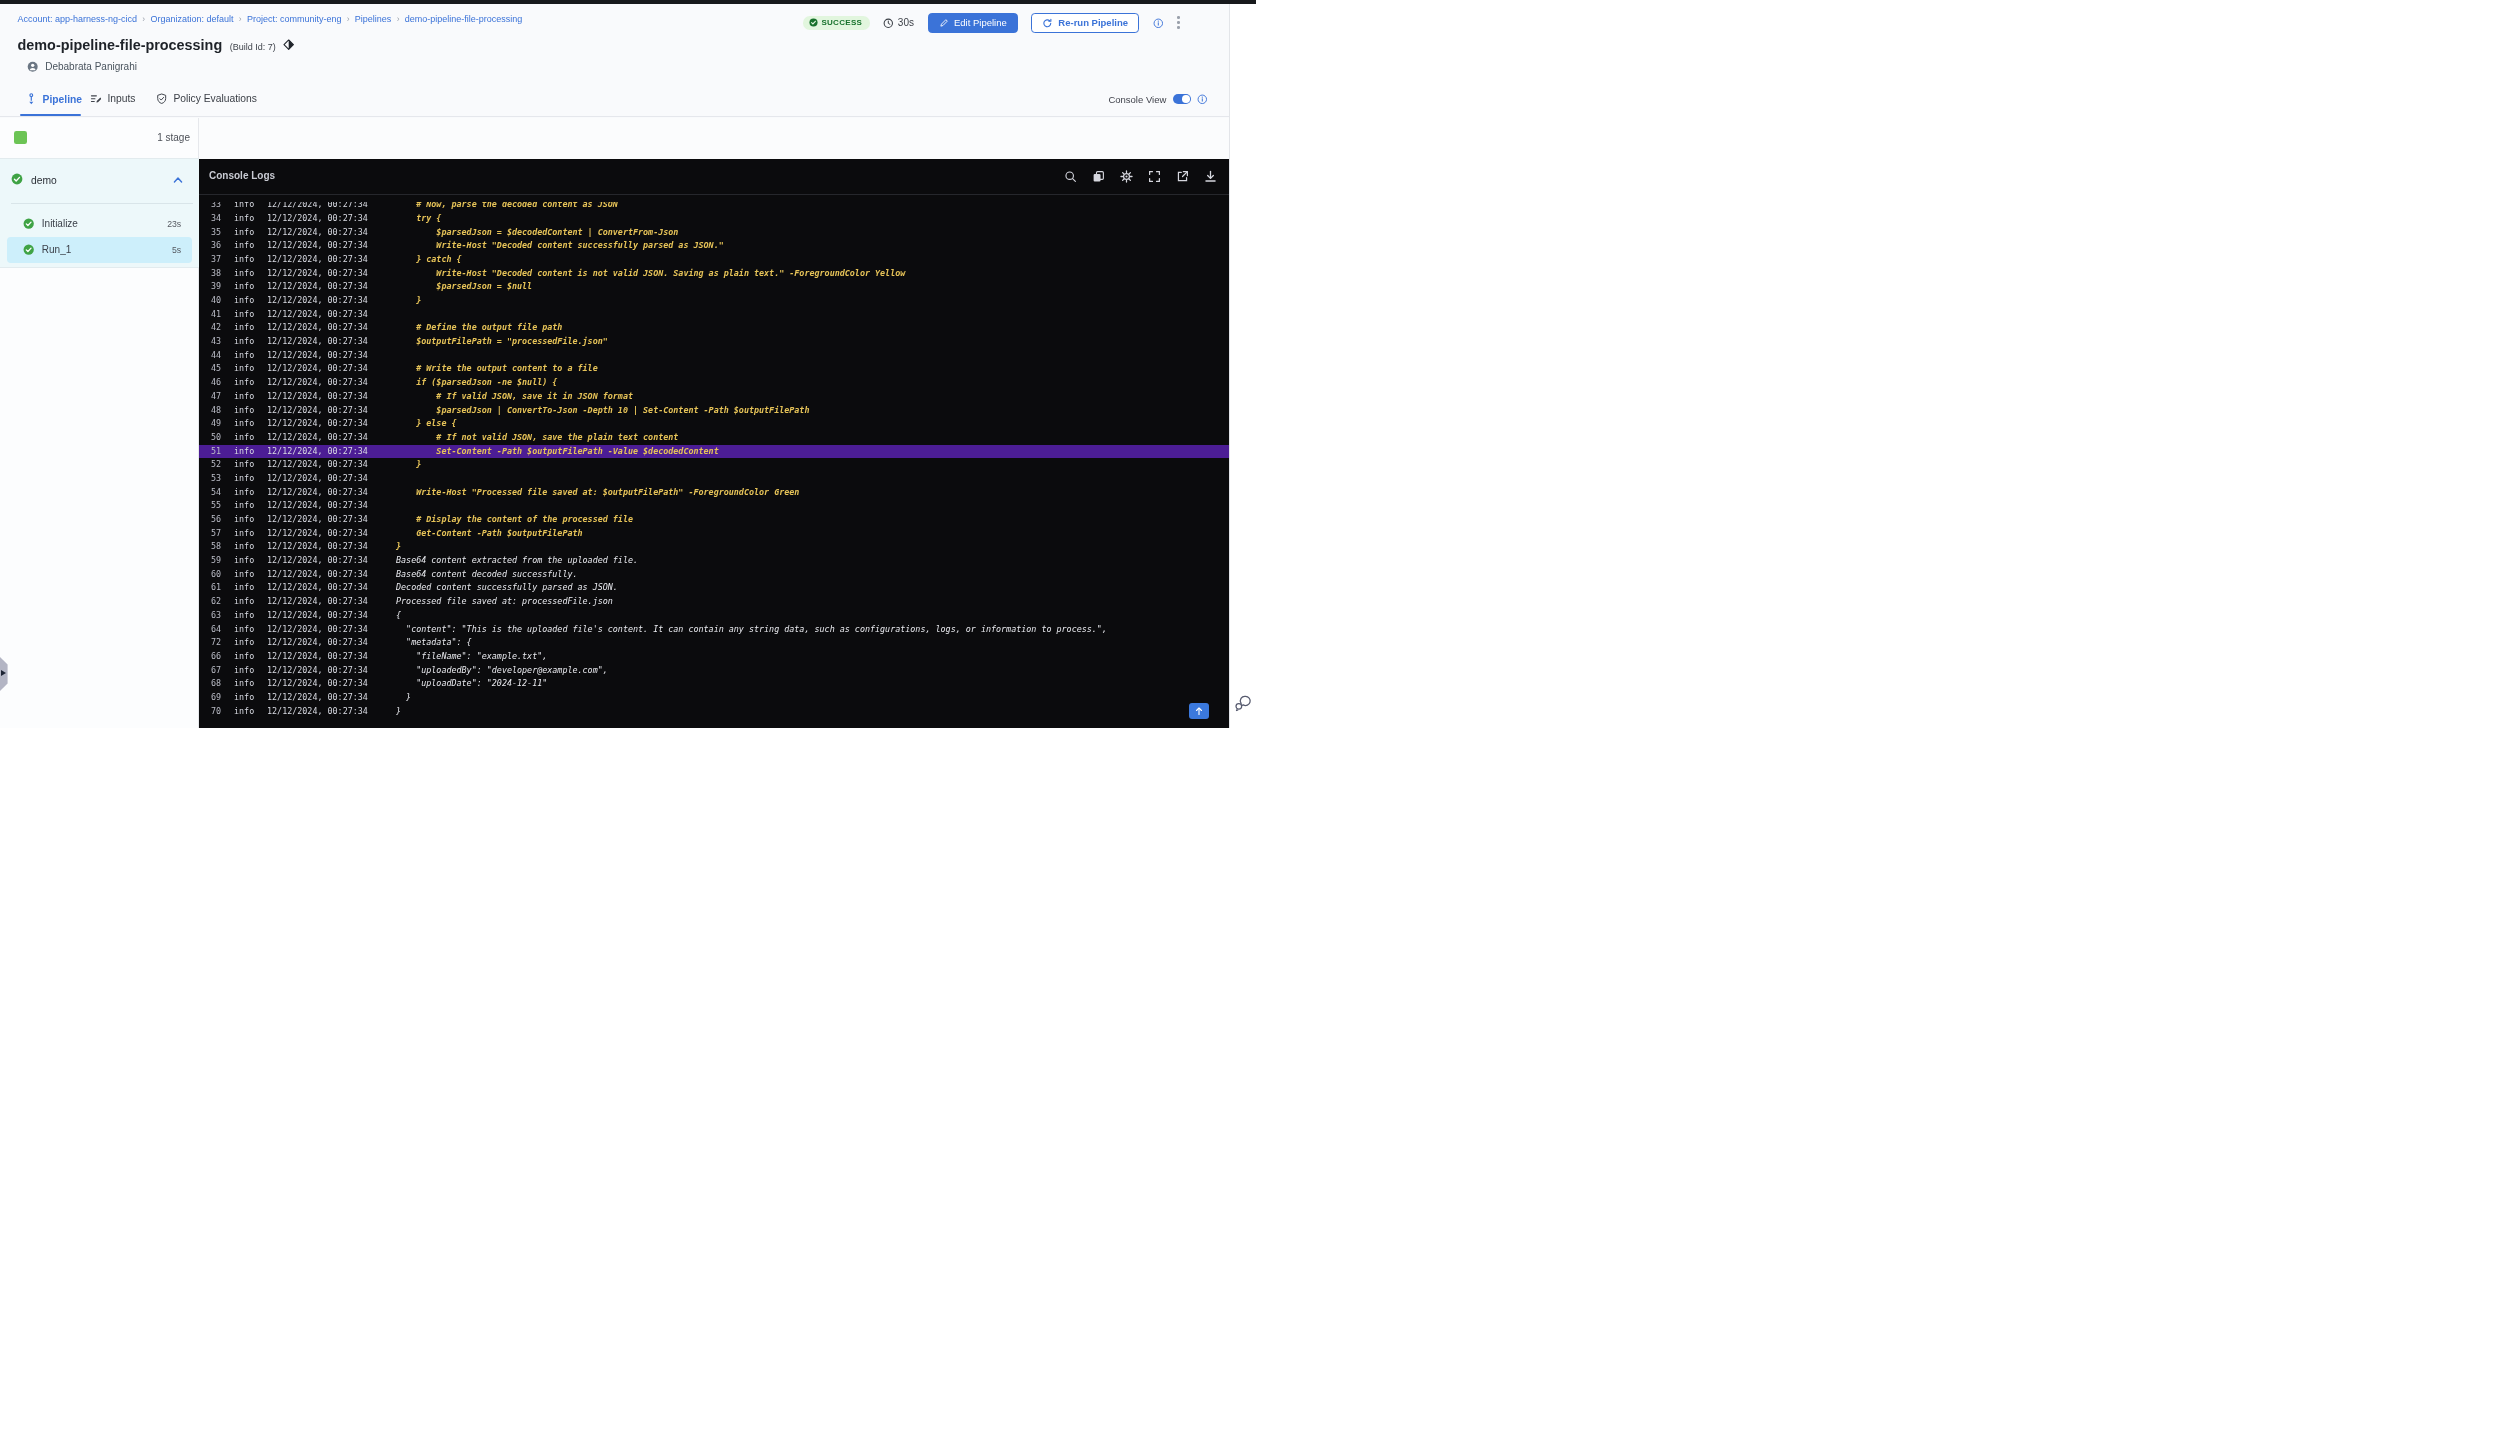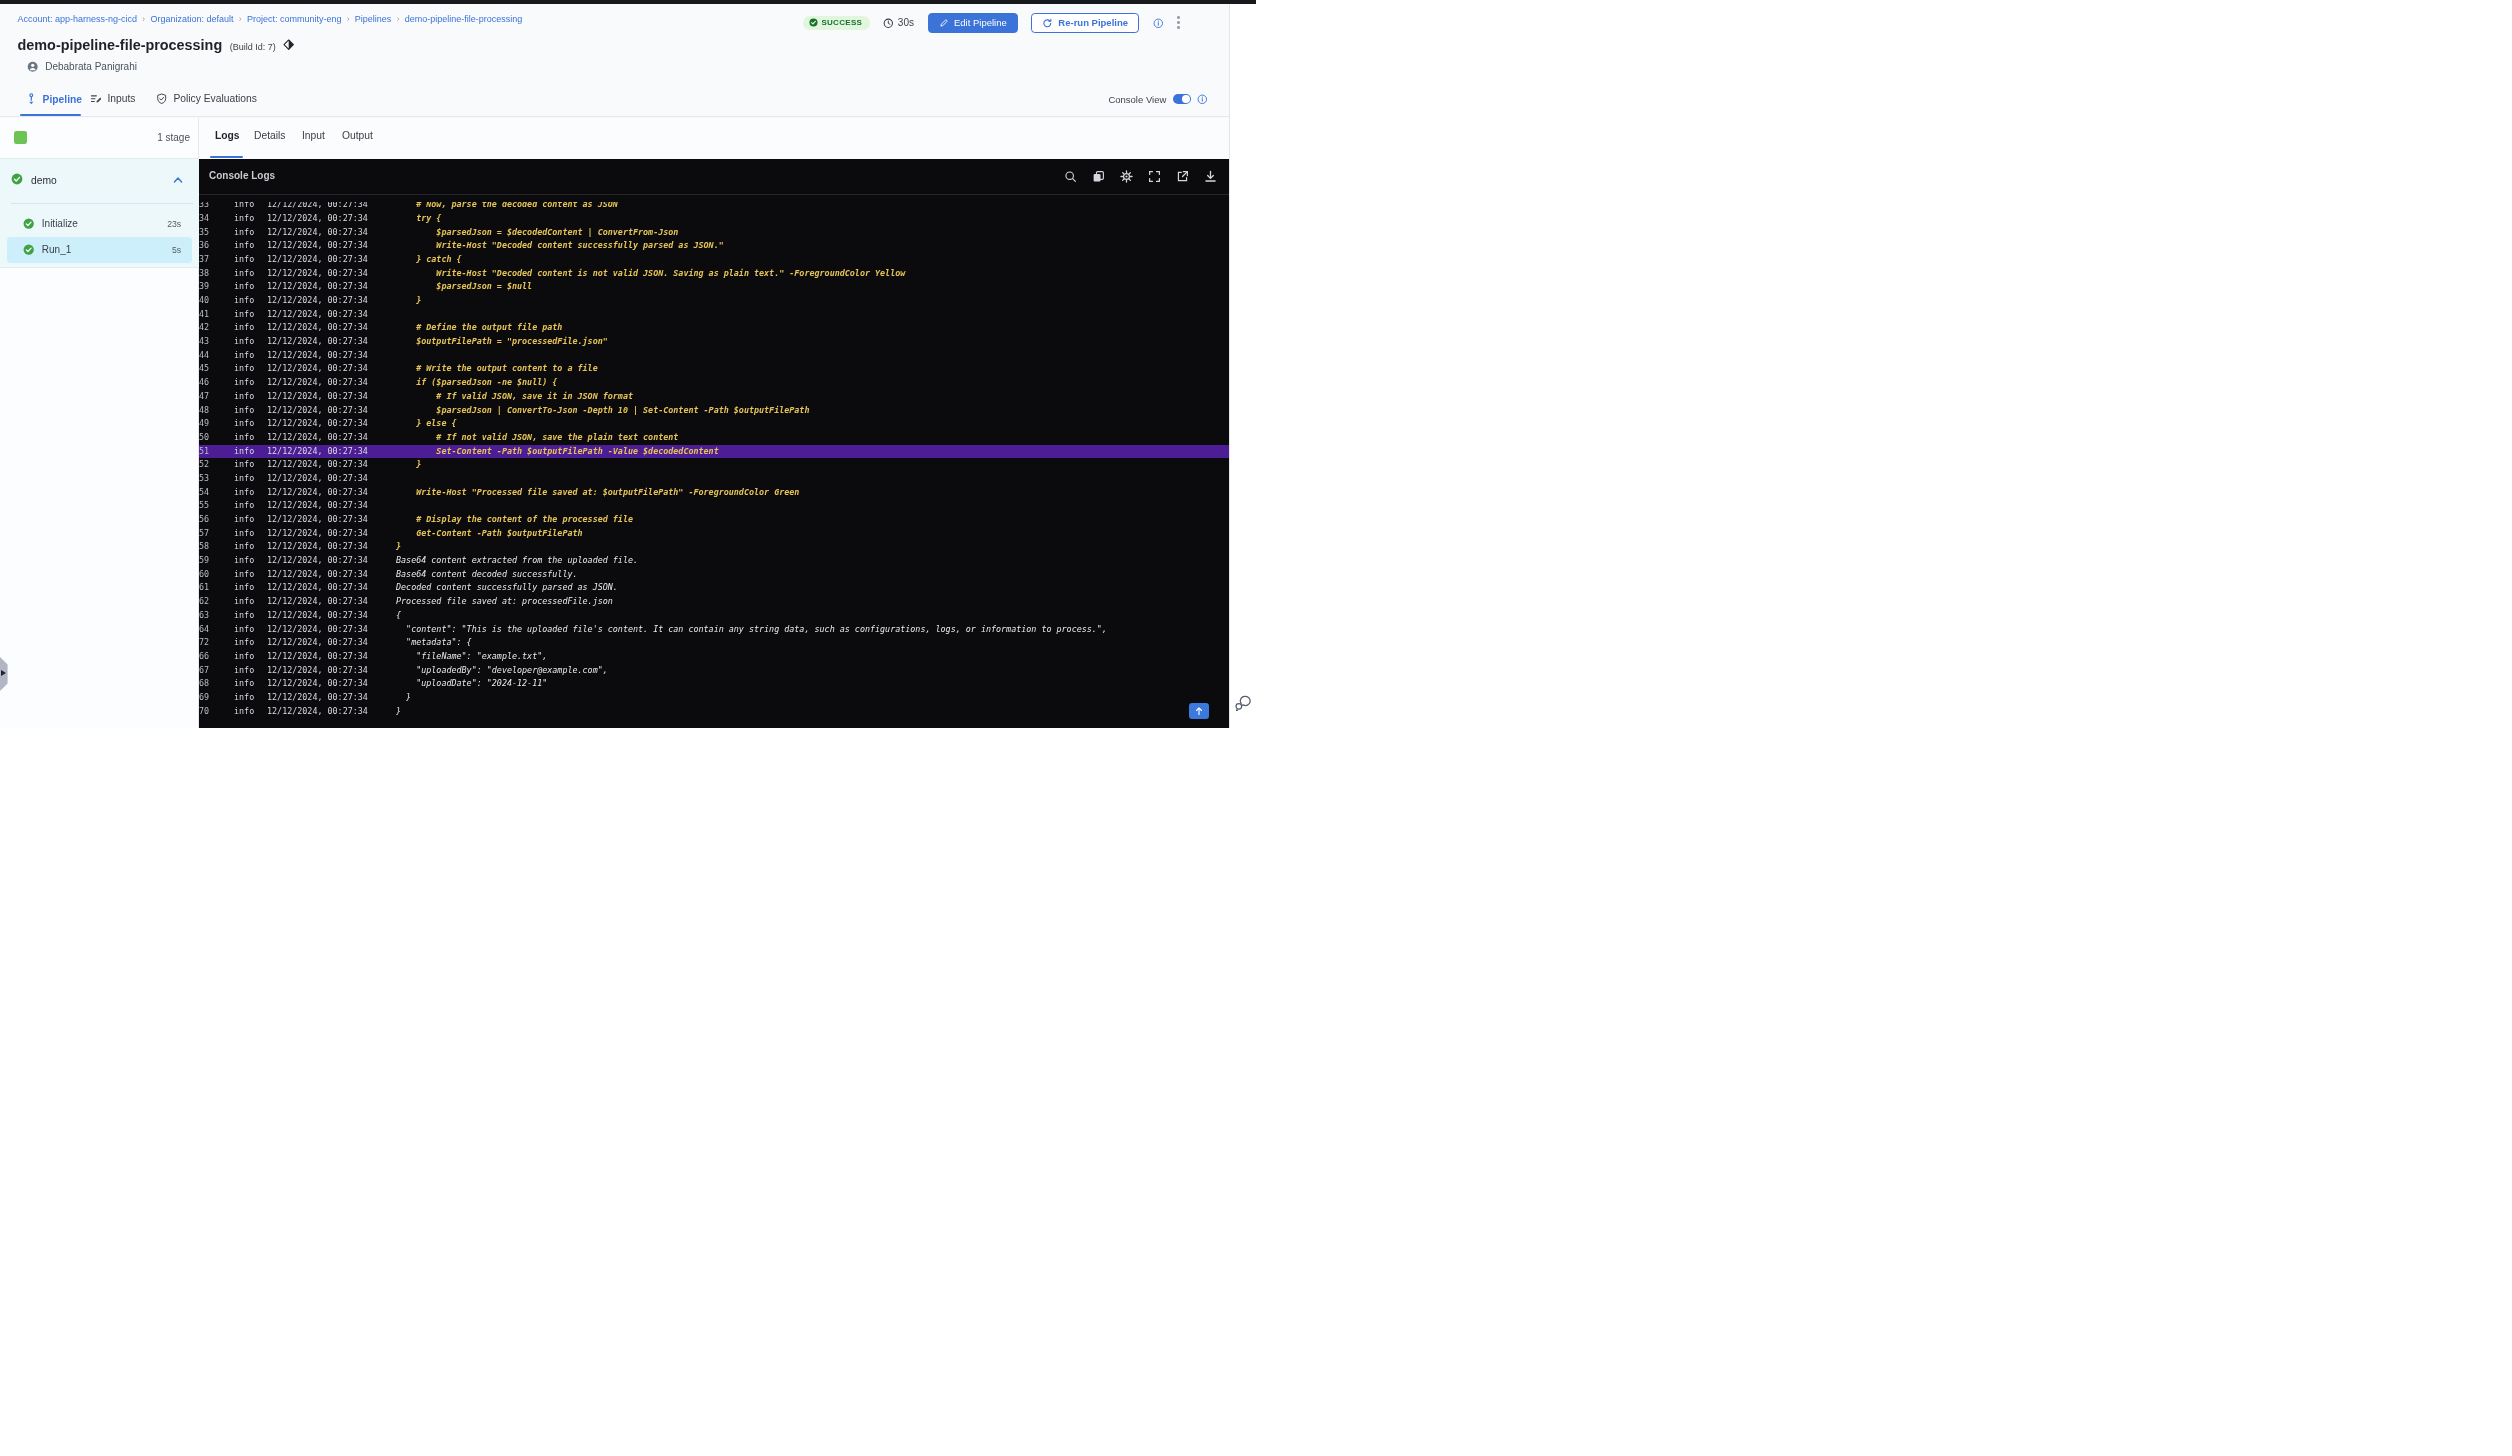--- a/index.html
+++ b/index.html
@@ -86,21 +86,21 @@
                     border-bottom:0.8px solid #26272c; z-index:3; }
   #console-title { position:absolute; left:10px; top:11.4px; font-size:10px; font-weight:bold; color:#c9cbd3; }
   #console-toolbar { position:absolute; right:12px; top:10.6px; display:flex; gap:15px; align-items:center; }
   #console-toolbar .tool { color:#d6d7de; cursor:pointer; width:13px; height:13px; }
 
   #log-scroller { position:absolute; left:0; top:43px; width:1030px; height:527px; overflow:hidden; }
   #log-list { margin-top:-3.8px; }
   .log-row { position:relative; height:13.7px; line-height:13.7px; white-space:pre;
              font-family:"DejaVu Sans Mono", monospace; font-size:8.4px; }
   .log-row.hl { background:#4c1d95; }
-  .log-num  { position:absolute; left:0;  width:22px; text-align:left; color:#babcc6; }
+  .log-num  { position:absolute; left:0;  width:22px; text-align:right; color:#babcc6; }
   .log-lvl  { position:absolute; left:35px; color:#d8dae2; }
   .log-ts   { position:absolute; left:68px; color:#d8dae2; }
   .log-text { position:absolute; left:197px;font-style:italic; }
   .log-text.s { color:#e6c358; font-weight:bold; }
   .log-text.o { color:#e9eaef; }
 
   #scroll-top-btn { position:absolute; right:20.5px; bottom:10px; width:20px; height:16px; border-radius:3px;
                     background:#3b79dd; color:#ffffff; display:flex; align-items:center; justify-content:center; cursor:pointer; }
 
   #chat-icon { left:1233px; top:693px; width:20px; height:20px; color:#565a6e; cursor:pointer; }
@@ -287,27 +287,20 @@
           </div>
         </div>
     </div>
   </div>
 
   <div id="left-handle" class="abs">
       <span class="tri"></span>
     </div>
 
   <div id="main" class="abs">
-    <div id="console-tabs">
-        <div class="console-tab active" style="left: 16px;">Logs</div>
-        <div class="console-tab" style="left: 55px;">Details</div>
-        <div class="console-tab" style="left: 103px;">Input</div>
-        <div class="console-tab" style="left: 143px;">Output</div>
-        <div id="console-tab-underline"></div>
-      </div>
     <div id="console-panel">
       <div id="console-header">
         <div id="console-title">Console Logs</div>
         <div id="console-toolbar">
             <span class="tool">
               <svg width="13" height="13" viewBox="0 0 16 16">
                 <circle cx="7" cy="7" r="4.6" fill="none" stroke="currentColor" stroke-width="1.4"></circle>
                 <path d="M10.6 10.6L14 14" stroke="currentColor" stroke-width="1.4" stroke-linecap="round"></path>
               </svg>
             </span>

